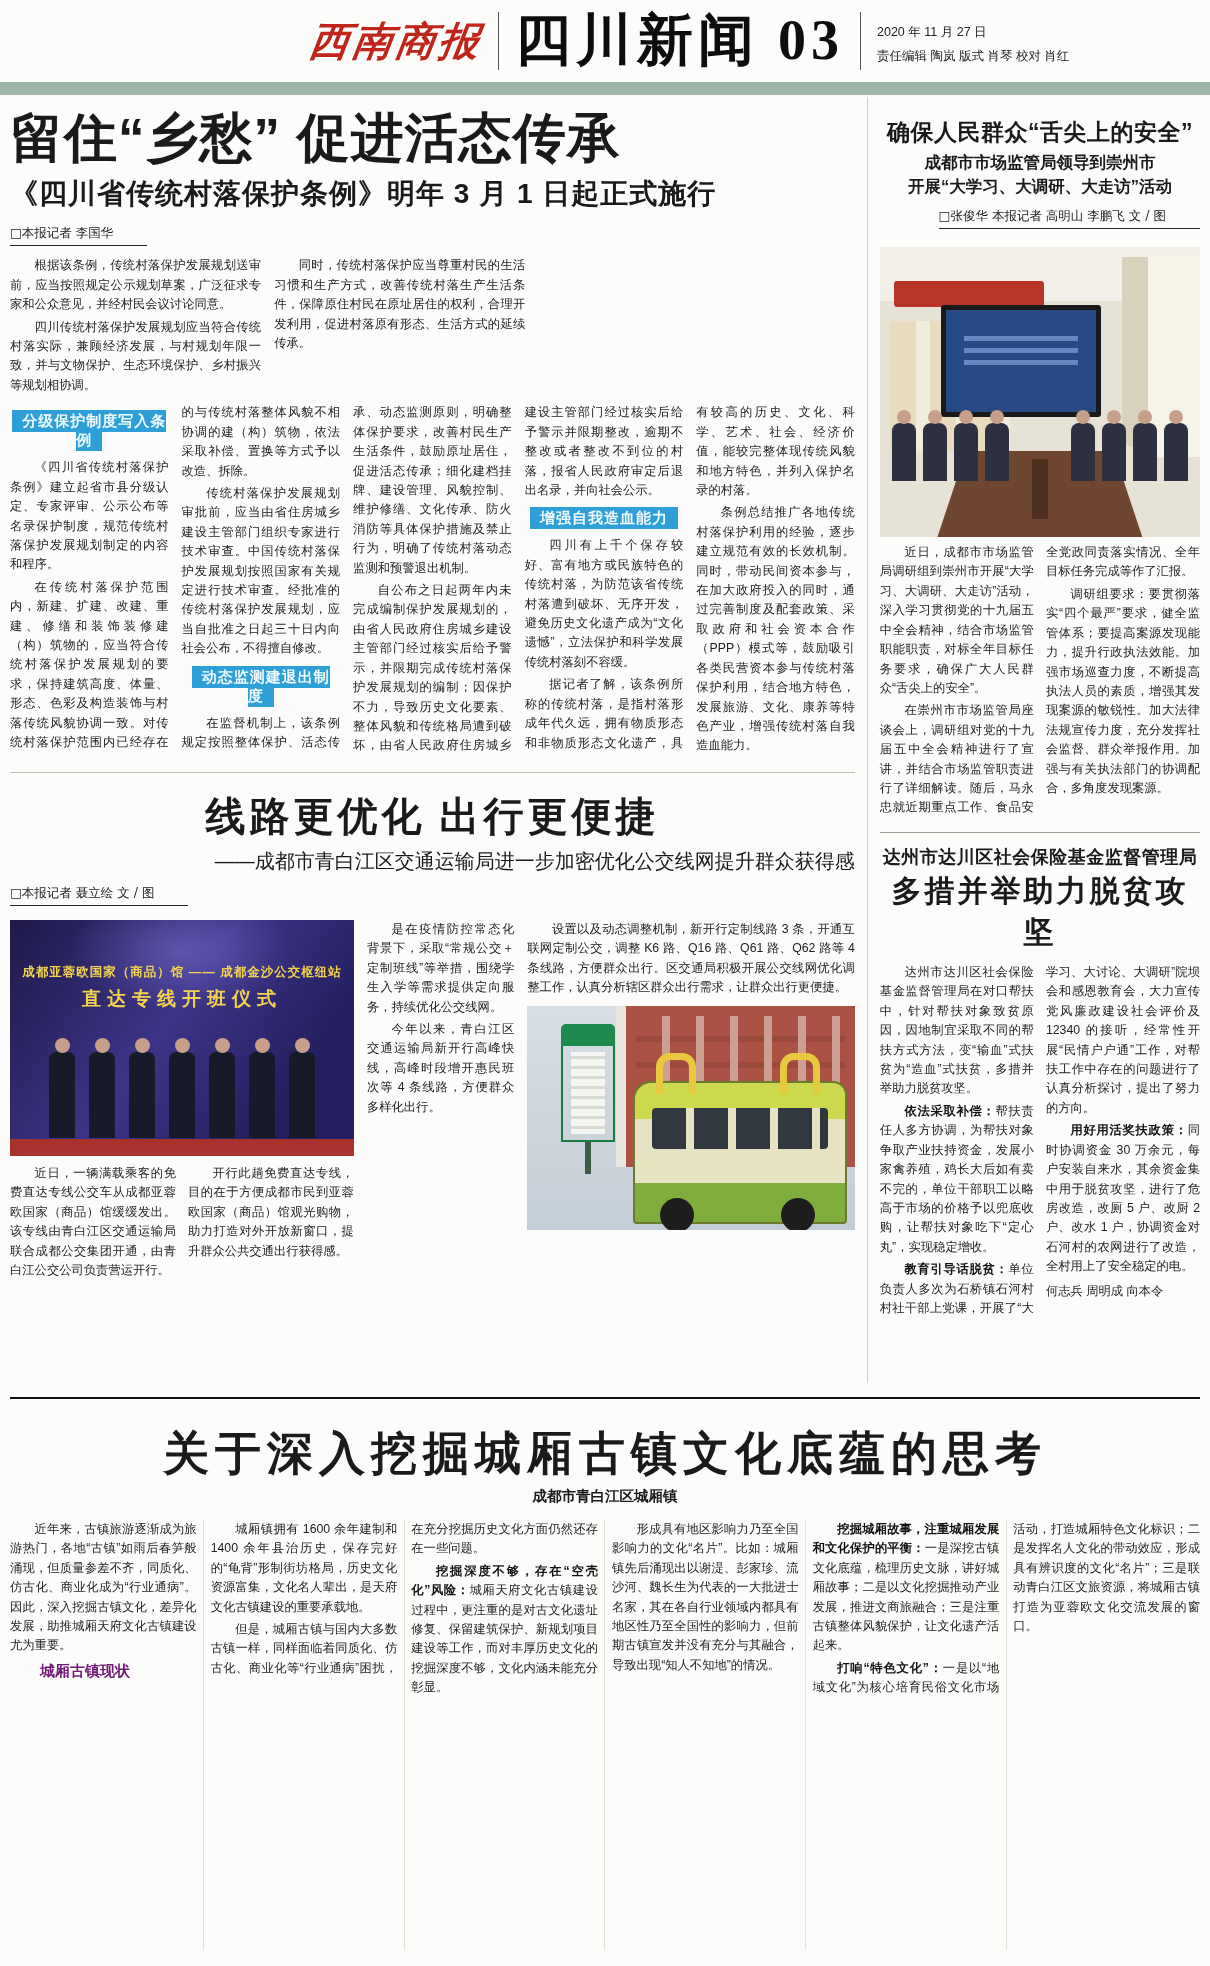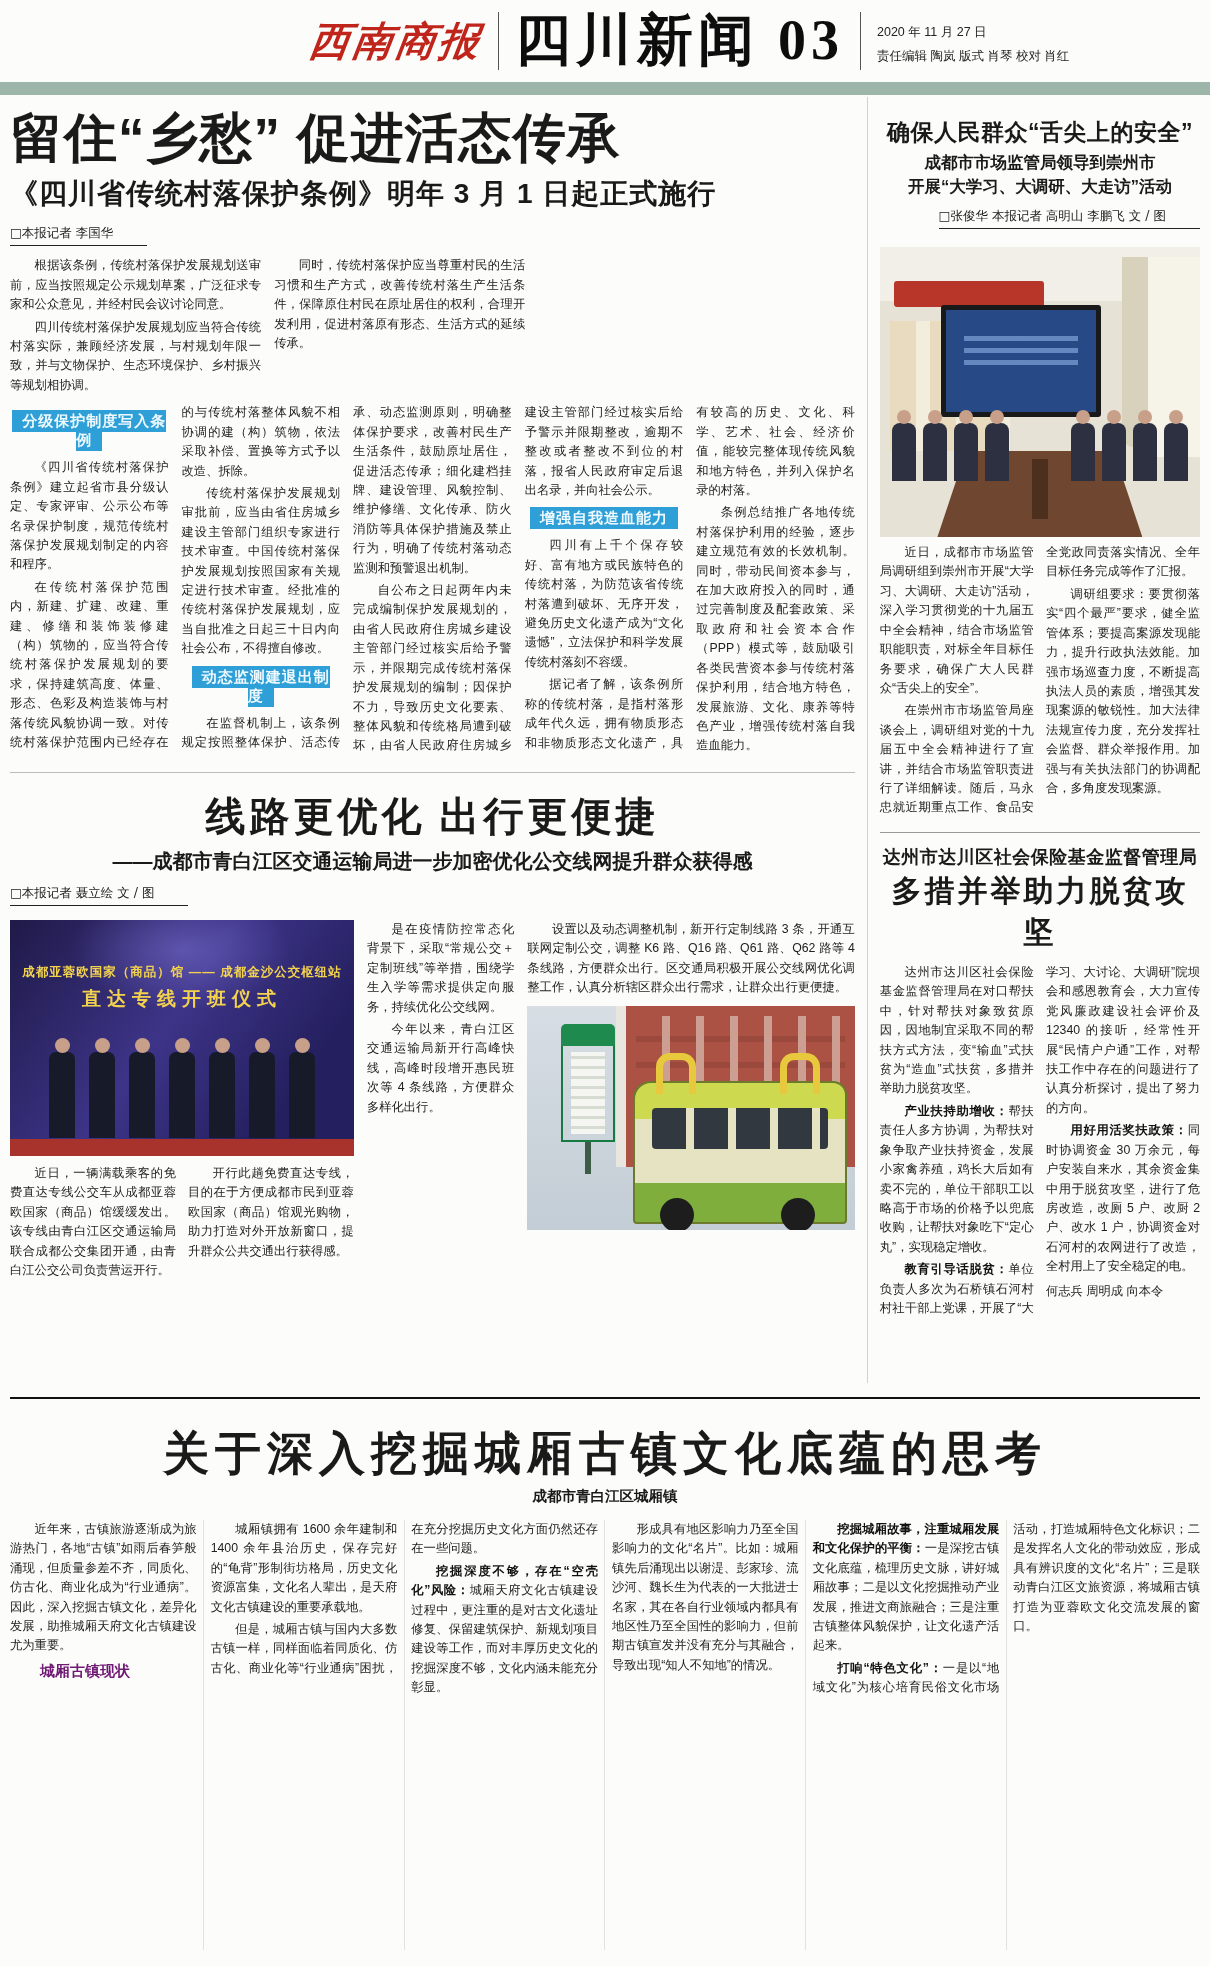--- a/index.html
+++ b/index.html
@@ -70,21 +70,21 @@
   .a3{border-top:1px solid #9a9a94;margin-top:14px;padding-top:10px;}
   .a3-kicker{font-size:18px;font-weight:900;text-align:center;margin:2px 0 2px;letter-spacing:.5px;}
   .a3-headline{font-family:"Liberation Serif",serif;font-size:30px;font-weight:900;
         text-align:center;margin:2px 0 10px;letter-spacing:3px;}
   .a3-body{column-count:2;column-gap:12px;min-height:420px;}
 
   
   .a4{border-top:1px solid #bdbdb7;margin-top:16px;padding-top:8px;}
   .a4-headline{font-family:"Liberation Serif",serif;font-size:40px;font-weight:900;
         text-align:center;letter-spacing:4px;margin:8px 0 4px;}
-  .a4-sub{font-size:20px;font-weight:700;text-align:center;margin:0 0 6px;}
+  .a4-sub{font-size:20px;font-weight:400;text-align:right;margin:0 0 6px;}
   .a4-row{display:flex;gap:13px;margin-top:4px;}
   .a4-colA{width:42%;} .a4-colB{width:18%;} .a4-colC{width:40%;}
   .a4-colA-text{column-count:2;column-gap:12px;margin-top:8px;}
 
   
   .photo-stage{position:relative;height:236px;background:linear-gradient(125deg,#1f1a48,#3d3488 45%,#241f5e 80%);overflow:hidden;}
   .ps-glow{position:absolute;top:-30px;left:18%;width:64%;height:120px;
         background:radial-gradient(closest-side,rgba(130,120,220,.5),transparent);}
   .ps-line1{position:absolute;top:44px;width:100%;text-align:center;color:#f3d24e;
         font-size:12.5px;font-weight:700;letter-spacing:1px;}
@@ -258,21 +258,21 @@
             <p class="bodyp">在崇州市市场监管局座谈会上，调研组对党的十九届五中全会精神进行了宣讲，并结合市场监管职责进行了详细解读。随后，马永忠就近期重点工作、食品安全党政同责落实情况、全年目标任务完成等作了汇报。</p>
             <p class="bodyp">调研组要求：要贯彻落实“四个最严”要求，健全监管体系；要提高案源发现能力，提升行政执法效能。加强市场巡查力度，不断提高执法人员的素质，增强其发现案源的敏锐性。加大法律法规宣传力度，充分发挥社会监督、群众举报作用。加强与有关执法部门的协调配合，多角度发现案源。</p>
           </div>
       </article>
 
       <article class="a3">
         <div class="a3-kicker">达州市达川区社会保险基金监督管理局</div>
         <h1 class="a3-headline">多措并举助力脱贫攻坚</h1>
         <div class="a3-body">
             <p class="bodyp">达州市达川区社会保险基金监督管理局在对口帮扶中，针对帮扶对象致贫原因，因地制宜采取不同的帮扶方式方法，变“输血”式扶贫为“造血”式扶贫，多措并举助力脱贫攻坚。</p>
-            <p class="bodyp"><b>产业扶持助增收：</b>帮扶责任人多方协调，为帮扶对象争取产业扶持资金，发展小家禽养殖，鸡长大后如有卖不完的，单位干部职工以略高于市场的价格予以兜底收购，让帮扶对象吃下“定心丸”，实现稳定增收。</p>
+            <p class="bodyp"><b>依法采取补偿：</b>帮扶责任人多方协调，为帮扶对象争取产业扶持资金，发展小家禽养殖，鸡长大后如有卖不完的，单位干部职工以略高于市场的价格予以兜底收购，让帮扶对象吃下“定心丸”，实现稳定增收。</p>
             <p class="bodyp"><b>教育引导话脱贫：</b>单位负责人多次为石桥镇石河村村社干部上党课，开展了“大学习、大讨论、大调研”院坝会和感恩教育会，大力宣传党风廉政建设社会评价及 12340 的接听，经常性开展“民情户户通”工作，对帮扶工作中存在的问题进行了认真分析探讨，提出了努力的方向。</p>
             <p class="bodyp"><b>用好用活奖扶政策：</b>同时协调资金 30 万余元，每户安装自来水，其余资金集中用于脱贫攻坚，进行了危房改造，改厕 5 户、改厨 2 户、改水 1 户，协调资金对石河村的农网进行了改造，全村用上了安全稳定的电。</p>
             <p class="authorline">何志兵 周明成 向本令</p>
           </div>
       </article>
     </div>
   </div>
 
   <section class="essay">
     <h1 class="essay-headline">关于深入挖掘城厢古镇文化底蕴的思考</h1>

